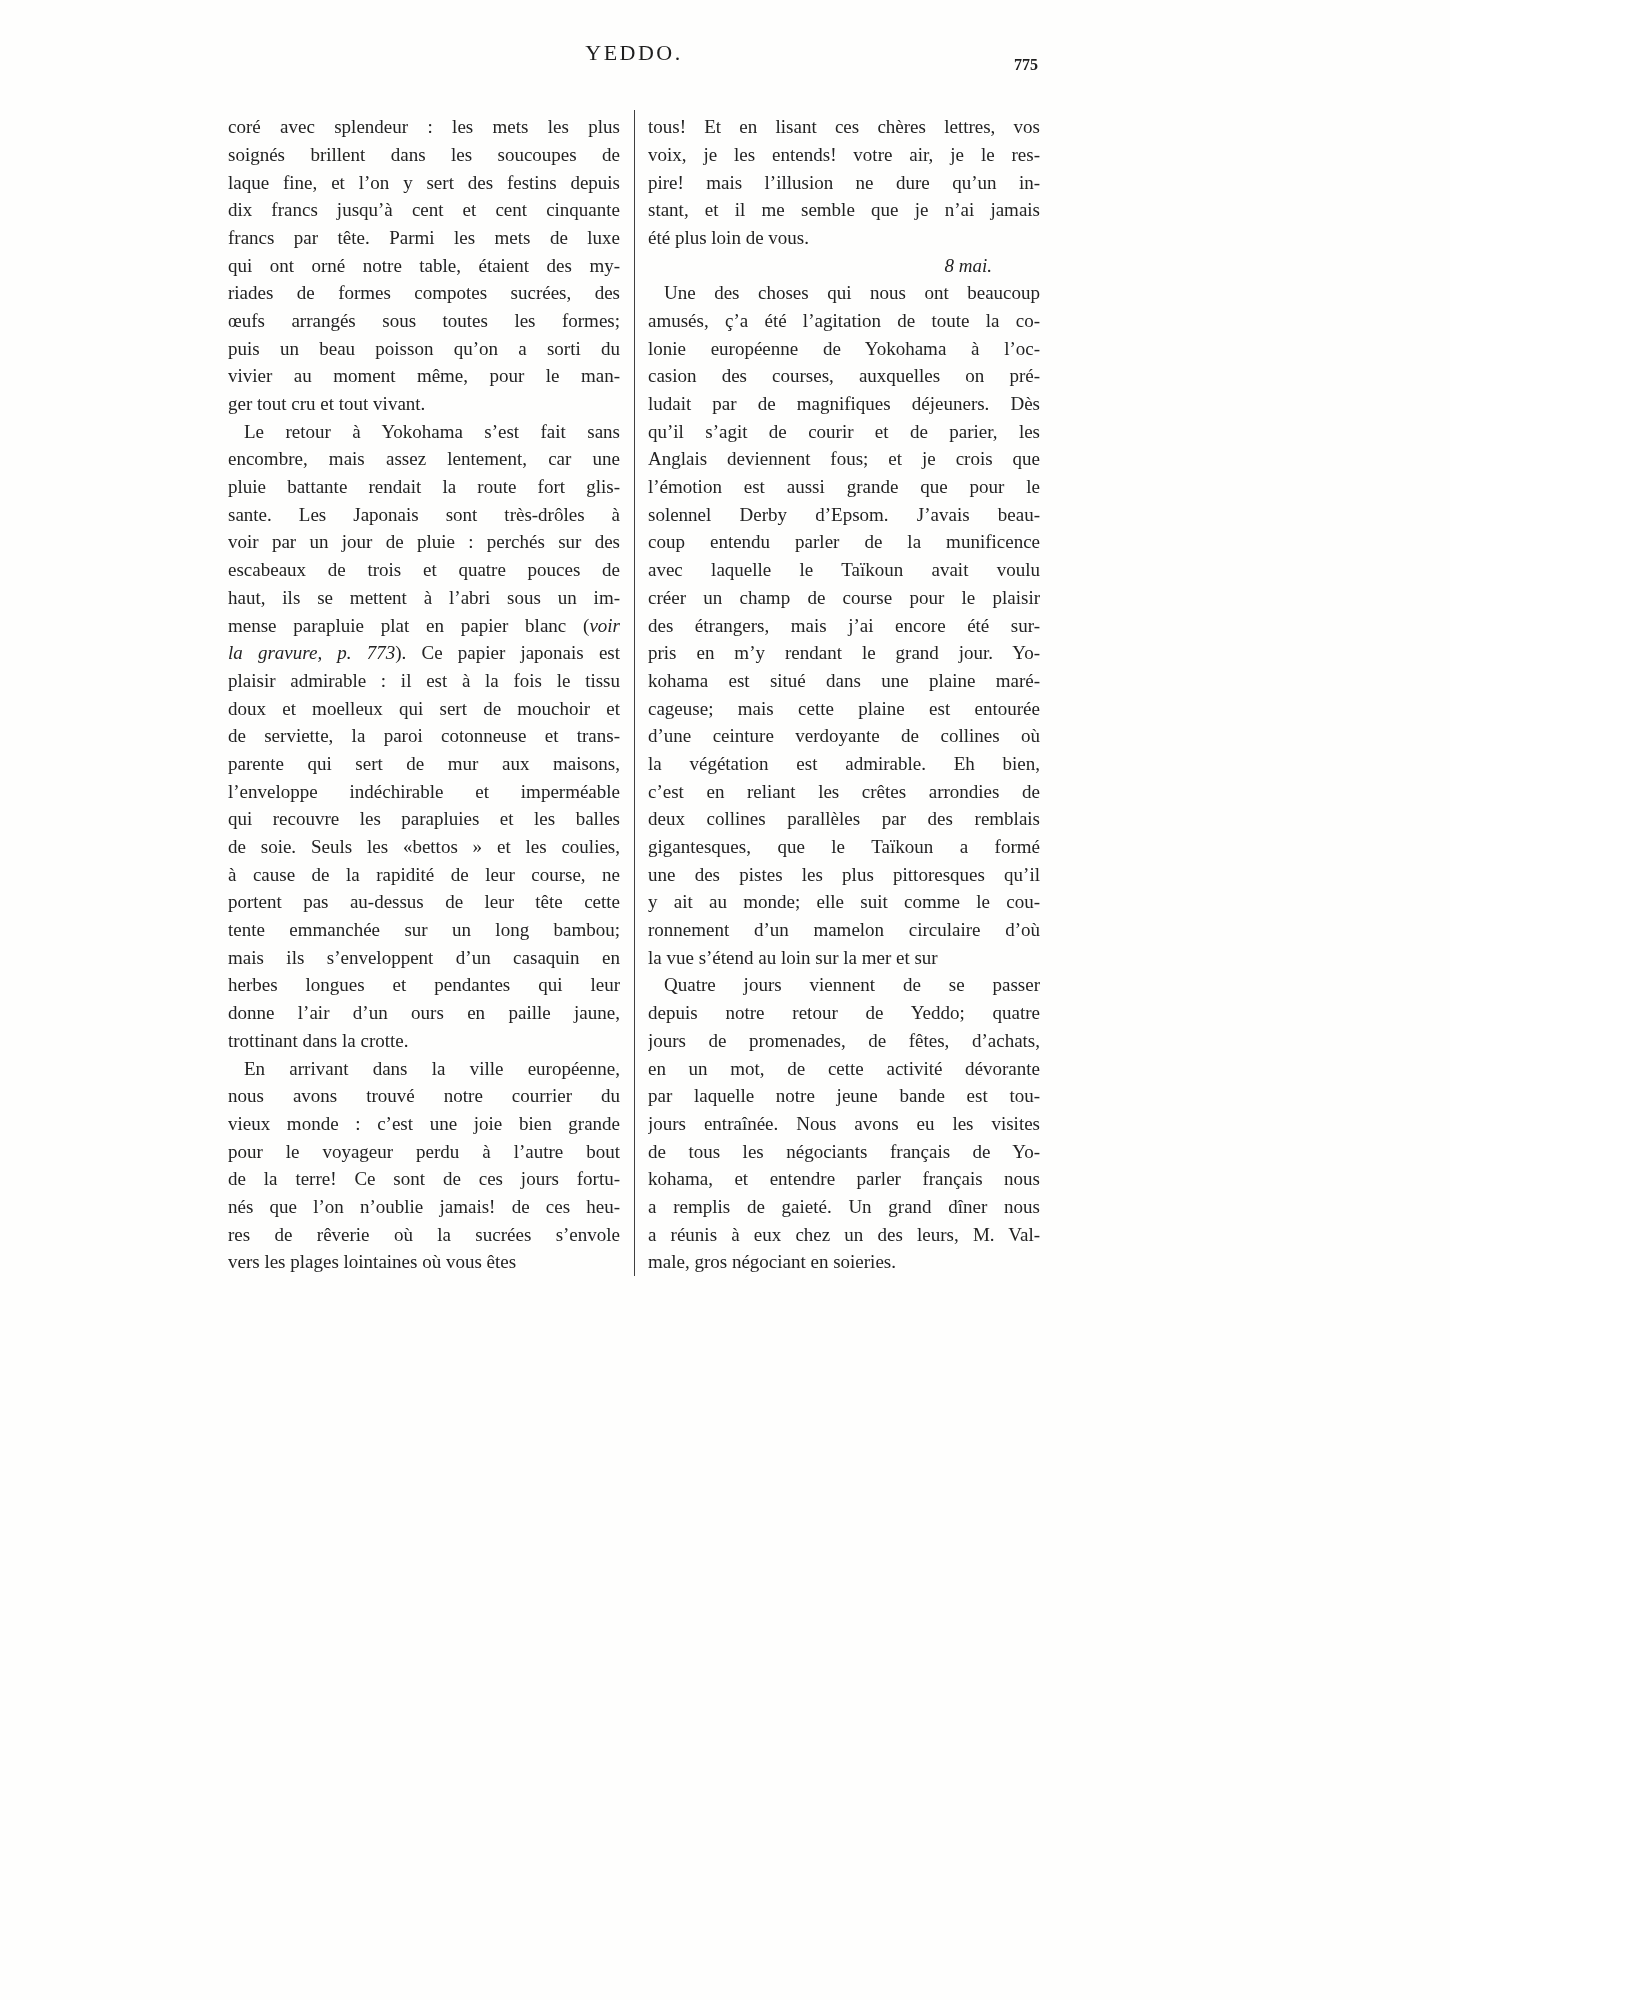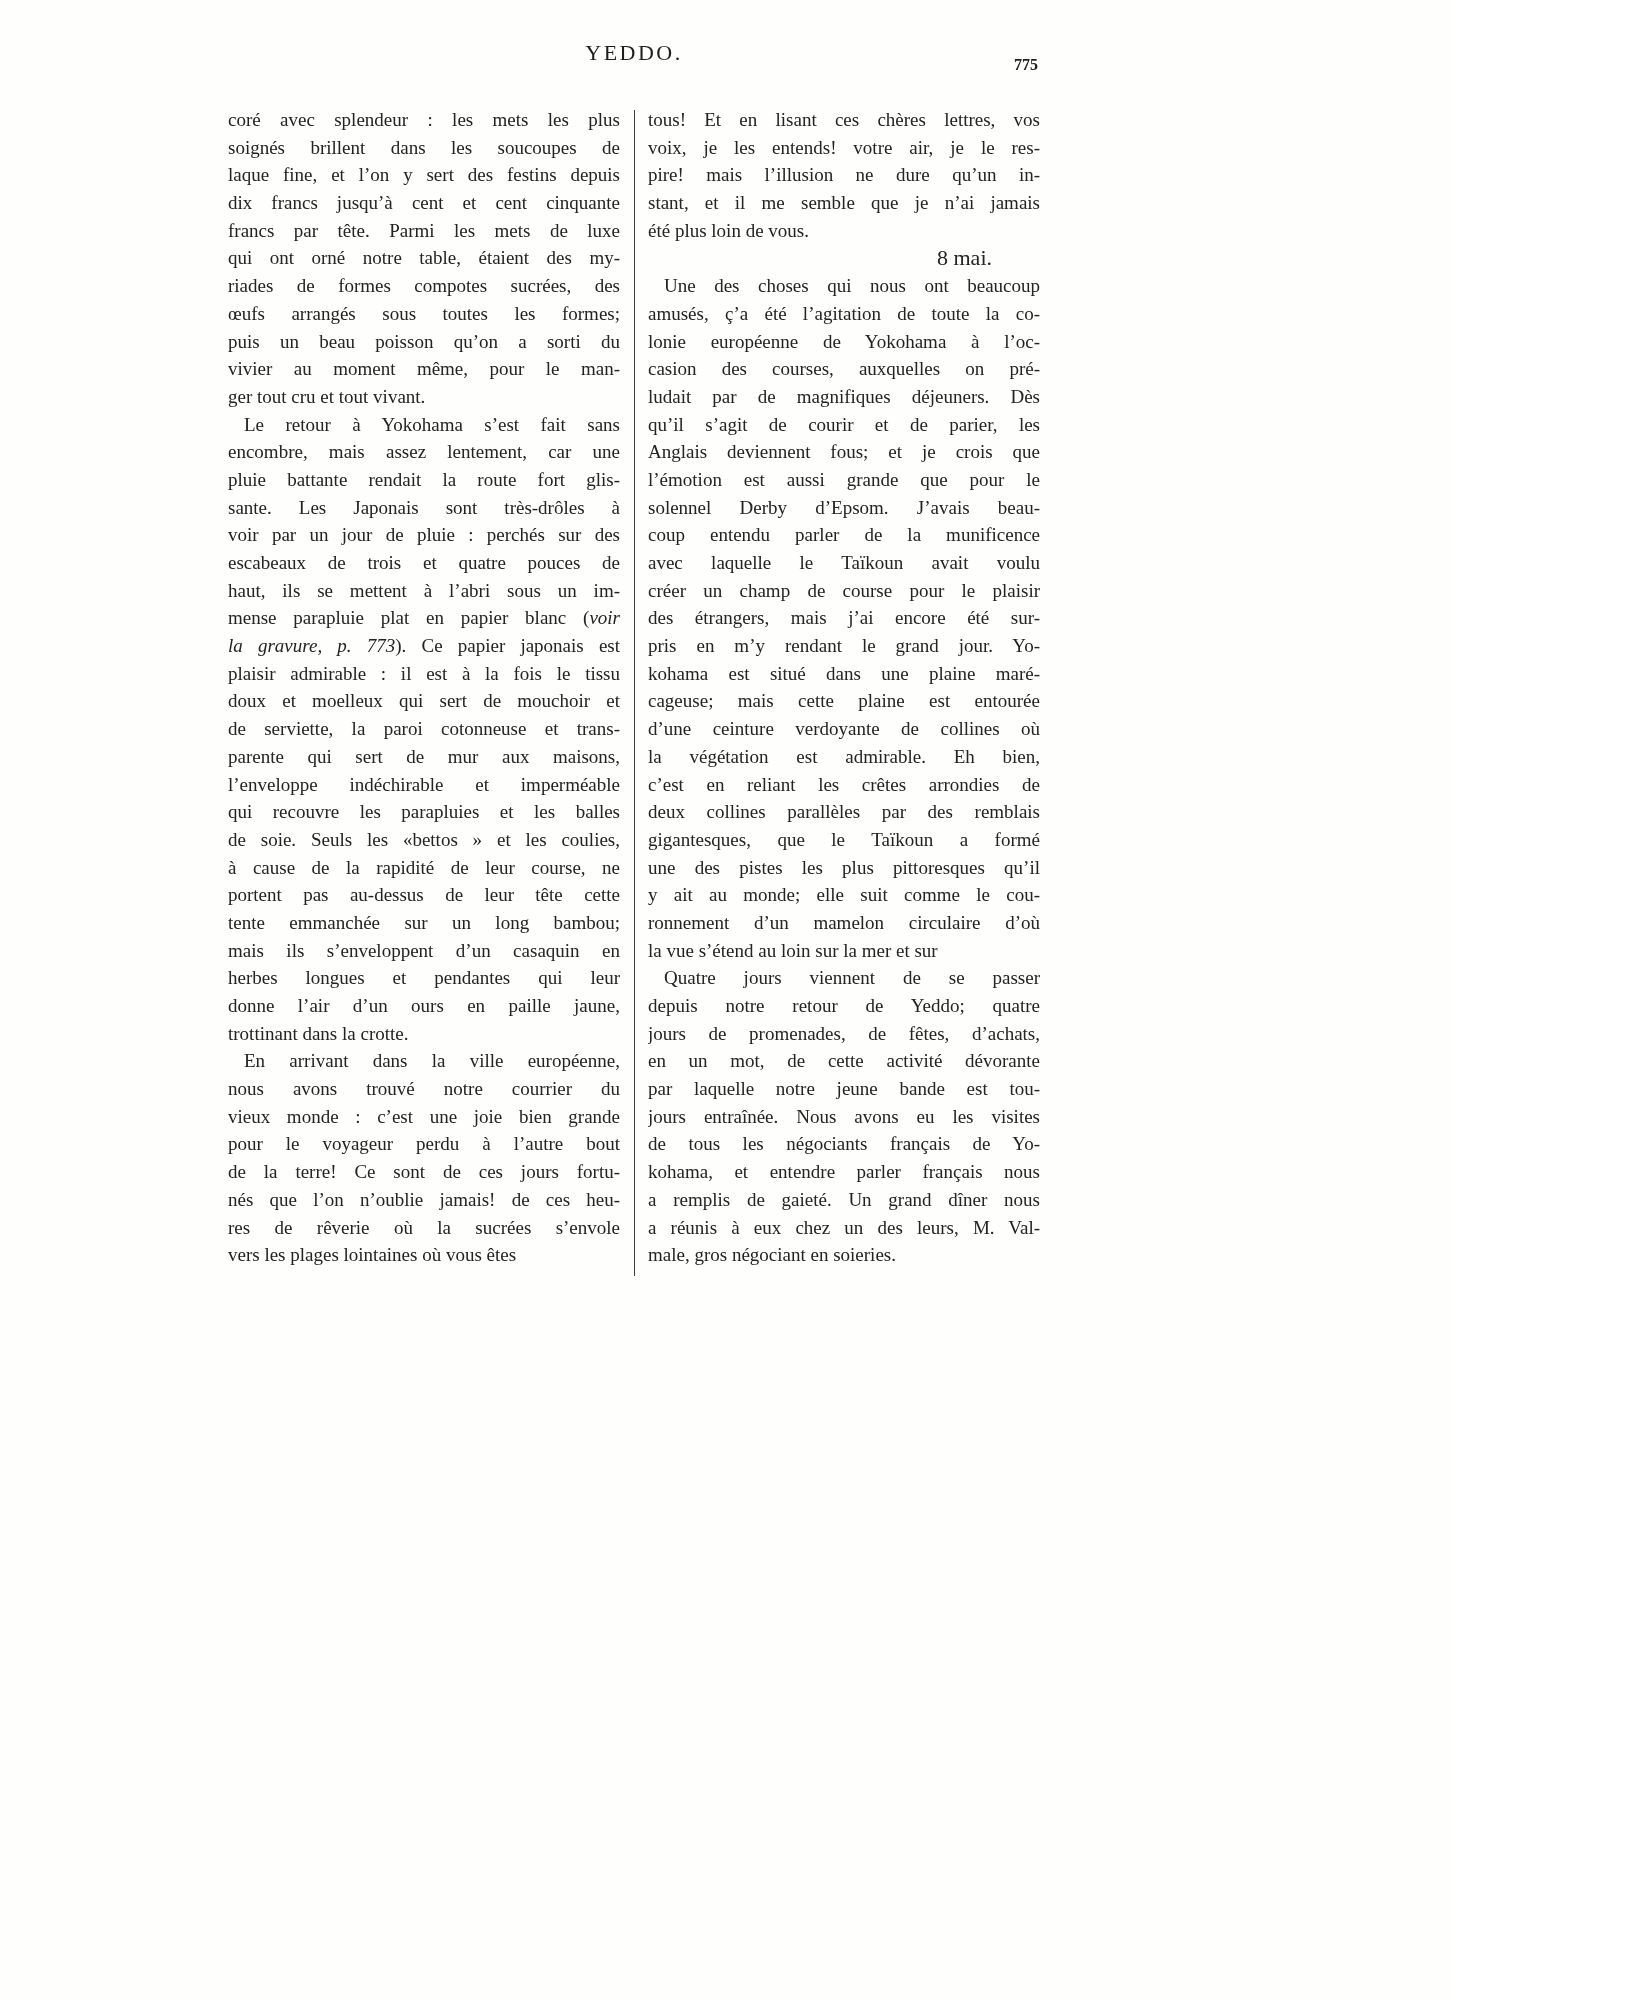--- a/index.html
+++ b/index.html
@@ -34,21 +34,21 @@
     font-size: 16px;
     font-weight: bold;
     color: #1e1e1e;
   }
   .columns {
     position: absolute;
     top: 106px;
     left: 228px;
     width: 812px;
     display: flex;
-    align-items: flex-start;
+    align-items: flex-end;
   }
   .column {
     width: 392px;
     font-size: 19px;
     line-height: 27.7px;
   }
   .divider {
     width: 1px;
     height: 1166px;
     background: #3f3f3f;
@@ -63,21 +63,22 @@
     height: 27.7px;
     overflow: hidden;
   }
   .line.last { text-align-last: left; }
   .line.first { text-indent: 16px; }
   .dateline {
     height: 27.7px;
     line-height: 27.7px;
     text-align: right;
     padding-right: 48px;
-    font-size: 22px;
+    font-size: 19px;
+    font-style: italic;
   }
 </style>
 </head>
 <body>
 
 <div class="page">
   <div class="header">
     <div class="title">YEDDO.</div>
     <div class="pagenum">775</div>
   </div>

